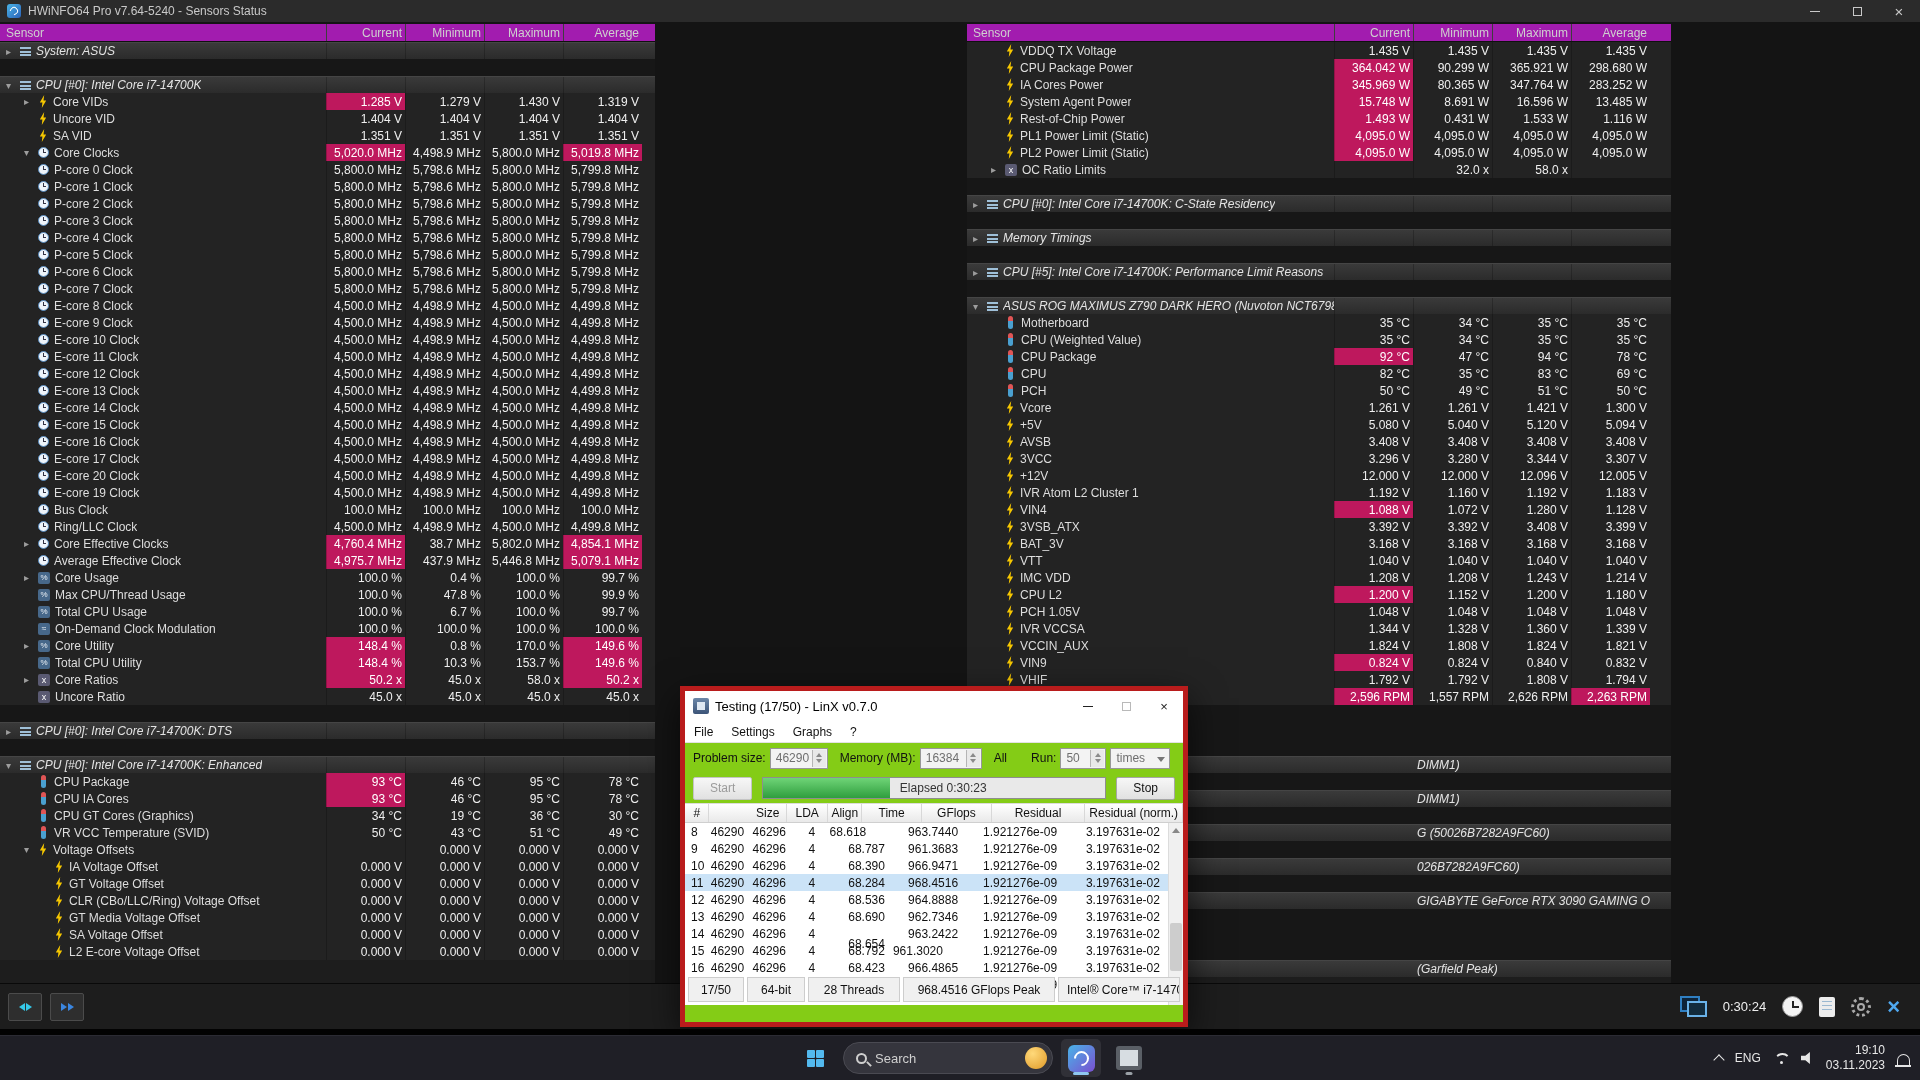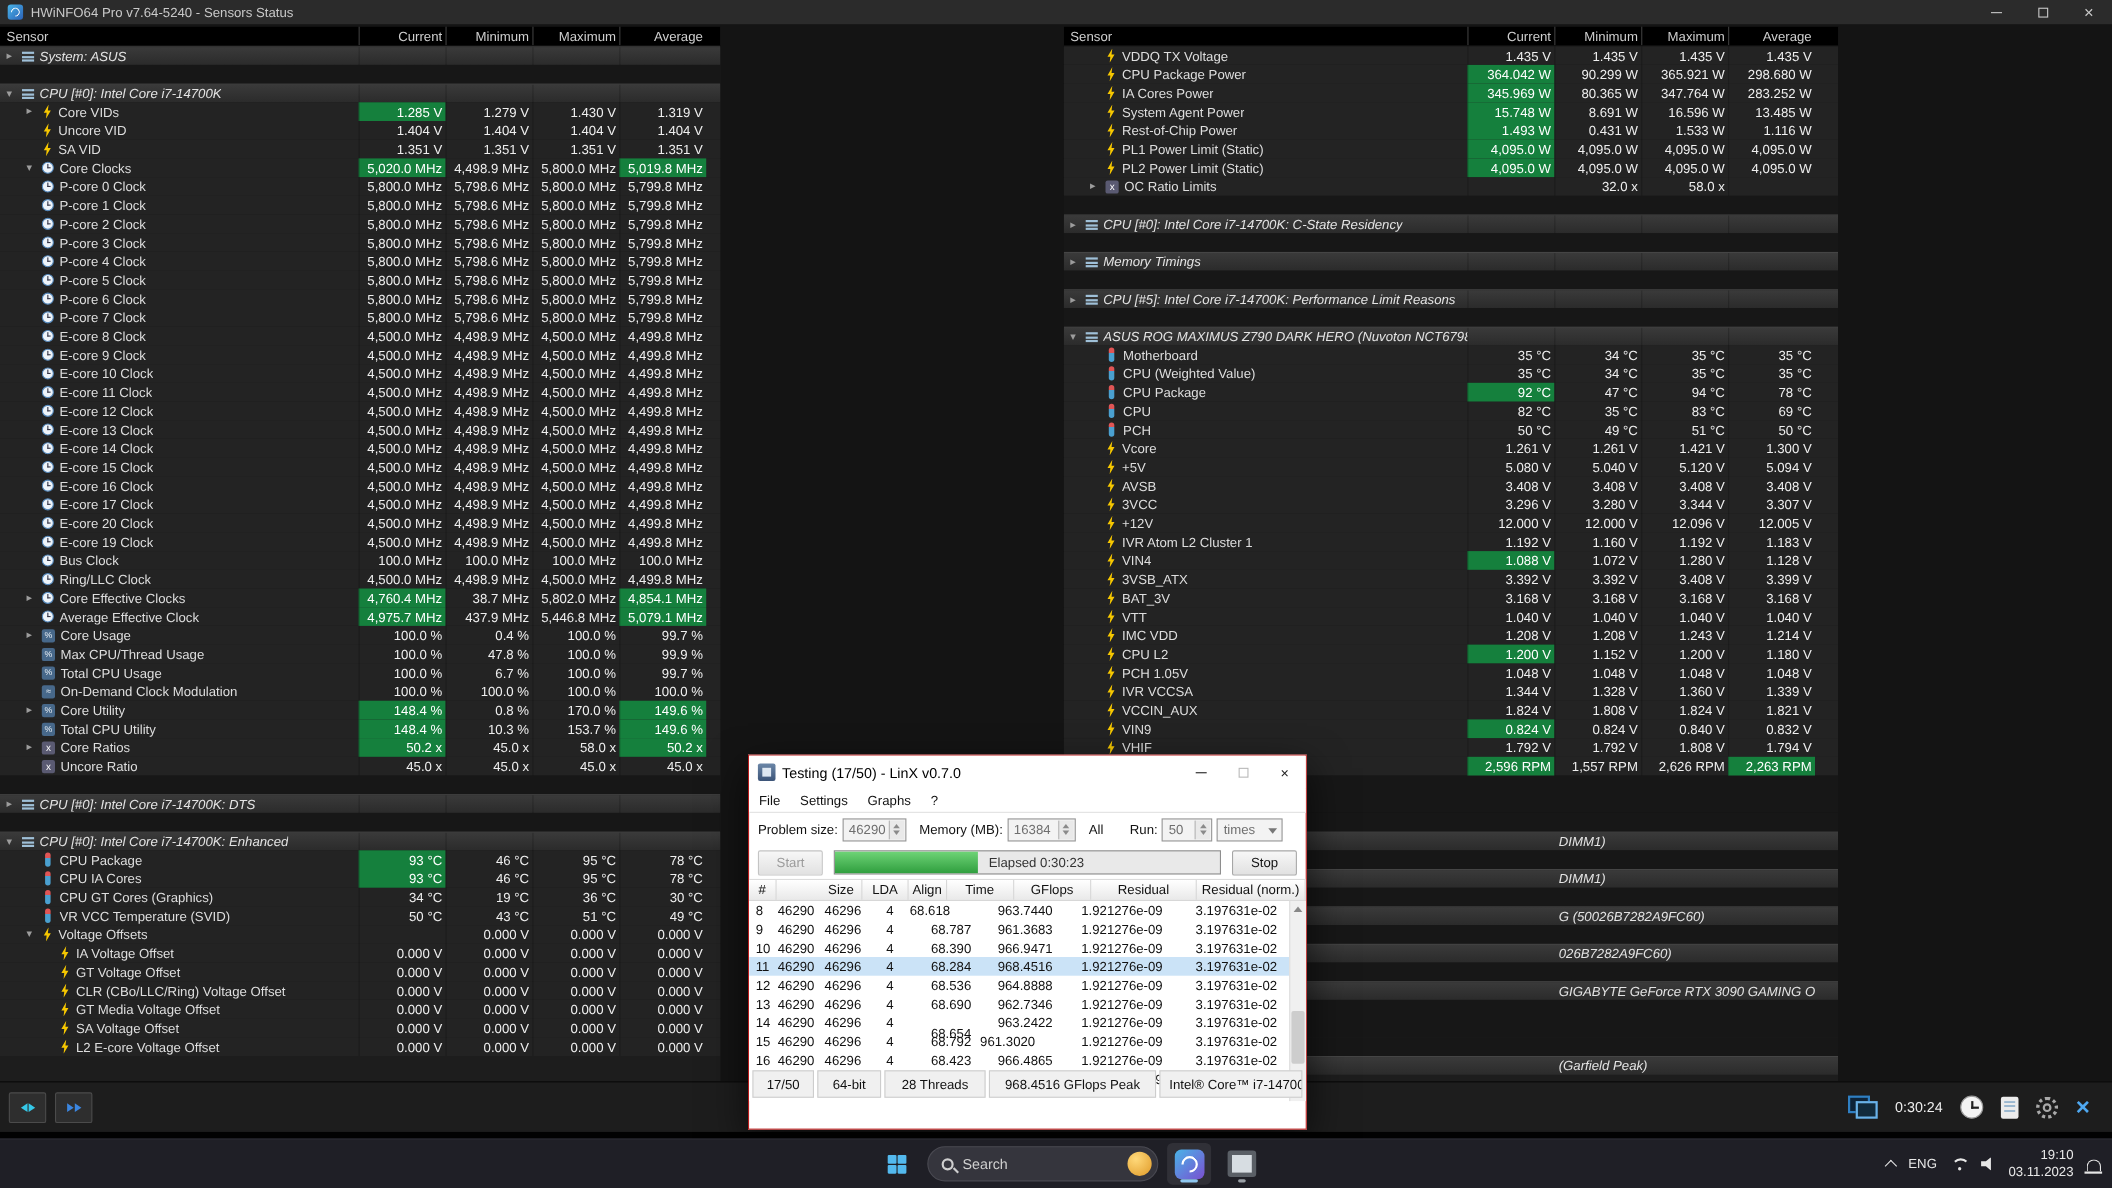--- a/index.html
+++ b/index.html
@@ -14,38 +14,38 @@
   .hwic::after{content:"";position:absolute;inset:3px;border:1.5px solid #fff;border-radius:50%;border-bottom-color:transparent;transform:rotate(45deg)}
   .tspace{flex:1}
   .wbtn{width:42px;height:22px;display:flex;align-items:center;justify-content:center;color:#c9c9c9}
   .minbar{width:10px;height:1px;background:currentColor;display:block}
   .maxbox{width:9px;height:9px;border:1px solid currentColor;display:block}
   .xglyph{font-size:15px;line-height:1}
 
   .panel{position:absolute;top:24px;bottom:46px;background:#1d1d1d;overflow:hidden}
   .panel.pleft{left:0;width:655px}
   .panel.pright{left:967px;width:704px}
-  .phead{display:flex;height:18px;background:#000000;border-bottom:1px solid #101010;color:#cfcfcf;font-size:12px;align-items:stretch}
+  .phead{display:flex;height:18px;background:#a21caf;border-bottom:1px solid #101010;color:#cfcfcf;font-size:12px;align-items:stretch}
   .panel.pleft .phead{padding-right:13px}
   .panel.pright .phead{padding-right:21px}
   .hlabel{flex:1;display:flex;align-items:center;padding-left:6px}
   .hval{width:79px;flex:none;display:flex;align-items:center;justify-content:flex-end;padding-right:3px;border-left:1px solid #3e3e3e}
   .rows{position:absolute;top:18px;left:0;right:0;bottom:0;overflow:hidden}
 
   .srow{display:flex;height:17px;align-items:stretch;font-size:12px;color:#dedede;background:#232323}
   .panel.pleft .srow{padding-right:13px}
   .panel.pright .srow{padding-right:21px}
   .srow.gap{background:#171717}
   .srow.grp{font-style:italic;background:linear-gradient(#3a3a3a,#2b2b2b);color:#e4e4e4;border-top:1px solid #454545}
   .lab{flex:1;display:flex;align-items:center;min-width:0}
   .lvl0{padding-left:6px}.lvl1{padding-left:24px}.lvl2{padding-left:40px}
   .chev{width:14px;flex:none;font-style:normal;color:#9d9d9d;font-size:10px}
   .ltx{white-space:nowrap;overflow:hidden}
   .val{width:79px;flex:none;display:flex;align-items:center;justify-content:flex-end;text-align:right;padding-right:3px;color:#efefef;border-left:1px solid rgba(0,0,0,.22)}
-  .val.hl{background:#15803d;color:#fff}
+  .val.hl{background:#be185d;color:#fff}
   .frag .lab{padding-left:436px}
 
   
   .ic{display:inline-block;flex:none;margin-right:5px;position:relative}
   .ic.list{width:11px;height:9px;margin-top:1px;
     background:linear-gradient(#9fc0d8,#9fc0d8) 0 0/11px 2px no-repeat,
                linear-gradient(#9fc0d8,#9fc0d8) 0 3.5px/11px 2px no-repeat,
                linear-gradient(#9fc0d8,#9fc0d8) 0 7px/11px 2px no-repeat}
   .ic.bolt{width:10px;height:13px;background:#f6c700;clip-path:polygon(62% 0,18% 58%,44% 58%,38% 100%,82% 42%,55% 42%)}
   .ic.clock{width:11px;height:11px;border-radius:50%;background:#eef4fa;border:1px solid #5588bb}
@@ -76,21 +76,21 @@
   .clkic::before{content:"";position:absolute;left:9px;top:4px;width:2px;height:7px;background:#222}
   .clkic::after{content:"";position:absolute;left:9px;top:9px;width:7px;height:2px;background:#222}
   .repic{width:16px;height:20px;background:#ececec;border-radius:2px;position:relative}
   .repic::after{content:"";position:absolute;left:3px;top:4px;right:3px;height:11px;
     background:repeating-linear-gradient(#9bb8d0 0 1.5px,transparent 1.5px 4px)}
   .gearic{width:20px;height:20px;border:3px dotted #a9a9a9;border-radius:50%;position:relative}
   .gearic::after{content:"";position:absolute;inset:3px;border:2px solid #a9a9a9;border-radius:50%}
   .xic{color:#4fa8f0;font-size:22px;font-weight:bold;line-height:1}
 
   
-  .linx{position:absolute;left:680px;top:686px;width:508px;height:341px;background:#ffffff;border:1px solid #b91c1c;
+  .linx{position:absolute;left:680px;top:686px;width:508px;height:341px;background:#84cc16;border:5px solid #b91c1c;
     box-shadow:0 12px 34px rgba(0,0,0,.65);font-size:12px;color:#111;z-index:20}
   .lx-tb{height:30px;background:#fff;display:flex;align-items:center}
   .lx-ico{width:16px;height:16px;margin:0 6px 0 8px;background:linear-gradient(#6c87a8,#3c5478);border-radius:2px;flex:none;position:relative}
   .lx-ico::after{content:"";position:absolute;inset:4px;background:#dfe8f2}
   .lx-title{font-size:13px;color:#000;white-space:nowrap}
   .lx-wbtn{width:38px;height:100%;display:flex;align-items:center;justify-content:center;color:#222;font-size:13px}
   .lx-wbtn .maxbox{border-color:#b9b9b9}
   .lx-menu{height:22px;background:#fff;display:flex;align-items:center;border-bottom:1px solid #e2e2e2}
   .lx-menu span{padding:0 9px}
   .lx-ctr{height:30px;display:flex;align-items:center;padding:0 8px;white-space:nowrap}

